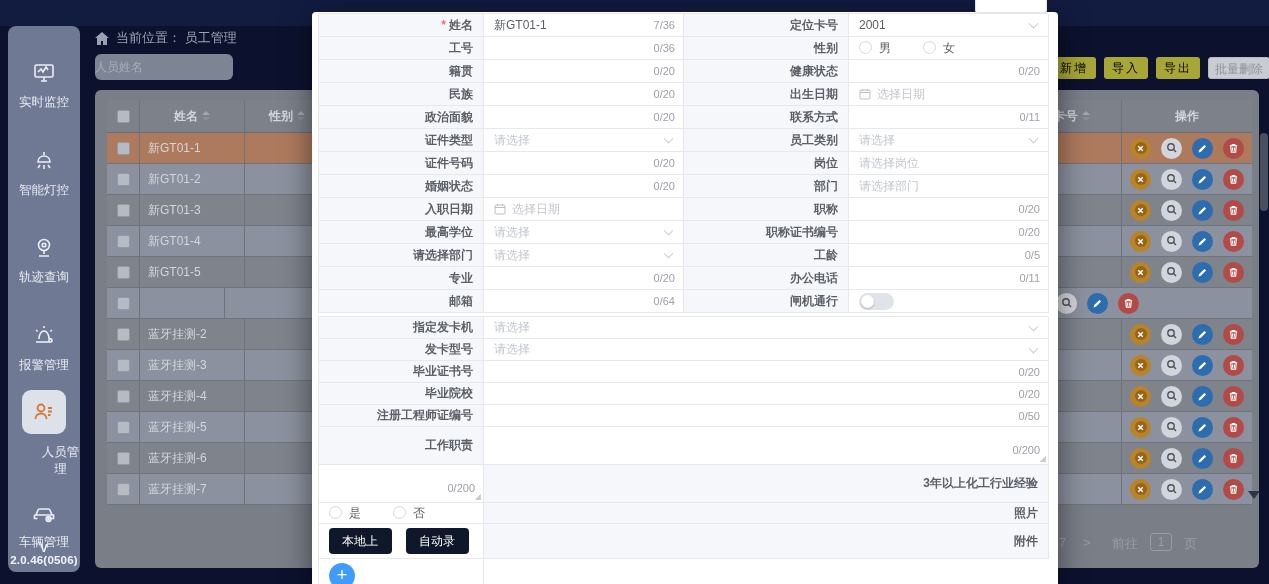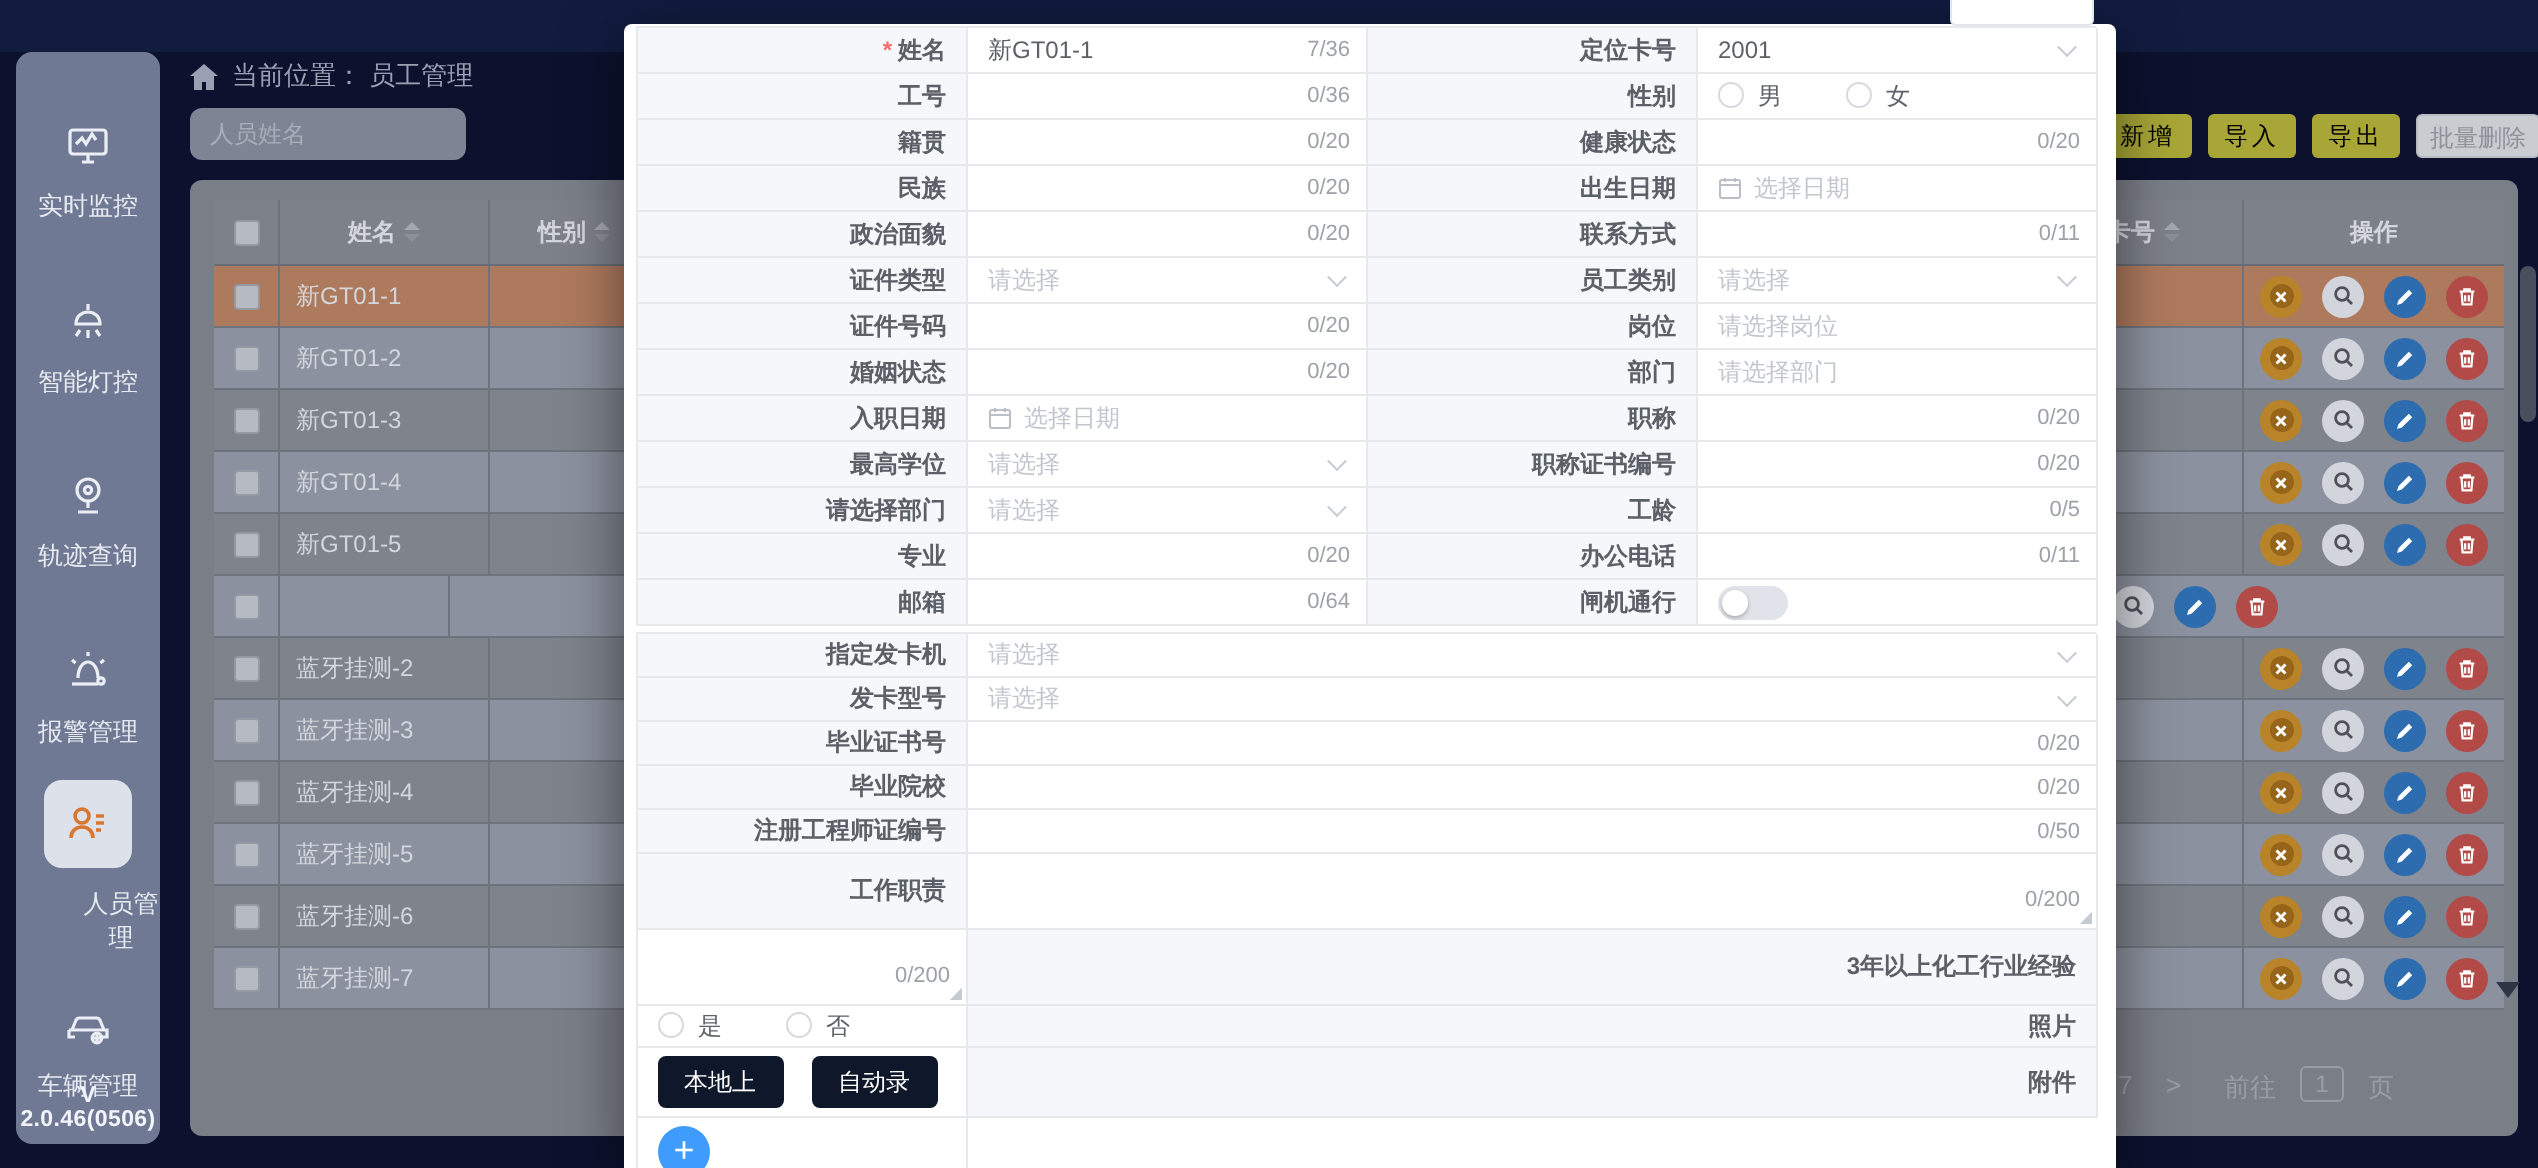--- a/index.html
+++ b/index.html
@@ -10,21 +10,21 @@
   
   .sidebar{position:absolute;left:8px;top:26px;width:72px;height:546px;background:#6f7994;border-radius:8px;z-index:6;}
   .side-item{position:absolute;left:0;width:72px;text-align:center;cursor:pointer;}
   .side-item .lbl{display:block;color:#e7eaf1;font-size:12.5px;margin-top:4px;}
   .side-icon{display:inline-block;width:26px;height:26px;}
   .active-tile{position:absolute;left:14px;top:-50px;width:44px;height:44px;background:#dde1ea;border-radius:9px;display:flex;align-items:center;justify-content:center;}
   .version{position:absolute;left:0;top:516px;width:72px;text-align:center;color:#f2f4f9;font-size:11.5px;font-weight:bold;letter-spacing:.2px;}
 
   
   .breadcrumb{position:absolute;left:95px;top:30px;height:16px;color:#9aa1b2;font-size:13px;display:flex;align-items:center;gap:7px;z-index:5;}
-  .search{position:absolute;left:95px;top:54px;width:138px;height:26px;background:#7d8493;border-radius:6px;color:#a8aeba;font-size:12px;line-height:26px;padding-left:10px;z-index:5;}
+  .search{position:absolute;left:95px;top:54px;width:138px;height:26px;background:#7d8493;border-radius:6px;color:#a8aeba;font-size:12px;line-height:26px;z-index:5;}
   .btn{position:absolute;top:57px;height:22px;border-radius:3px;font-size:12px;letter-spacing:2px;text-align:center;line-height:22px;cursor:pointer;z-index:5;}
   .btn-yellow{background:#a8a636;color:#000000;}
   .btn-disabled{background:#c9ccd1;color:#8e9198;border:1px solid #b8bbc0;letter-spacing:0;cursor:default;}
 
   
   .card{position:absolute;left:95px;top:90px;width:1164px;height:478px;background:#7a7e87;border-radius:6px;z-index:3;}
   .tbl{position:absolute;left:12px;top:10px;width:1145px;}
   .trow{display:flex;height:31px;border-bottom:1px solid #6f737c;}
   .thead{height:33px;background:#7d818a;border-bottom:1px solid #686c75;}
   .tcell{height:100%;border-right:1px solid #6e727a;display:flex;align-items:center;overflow:hidden;}

